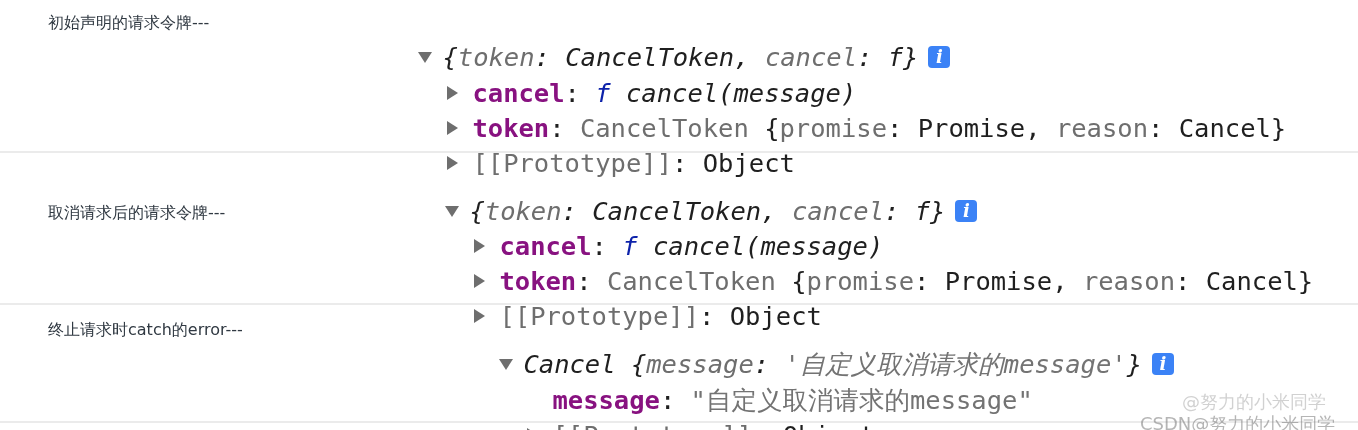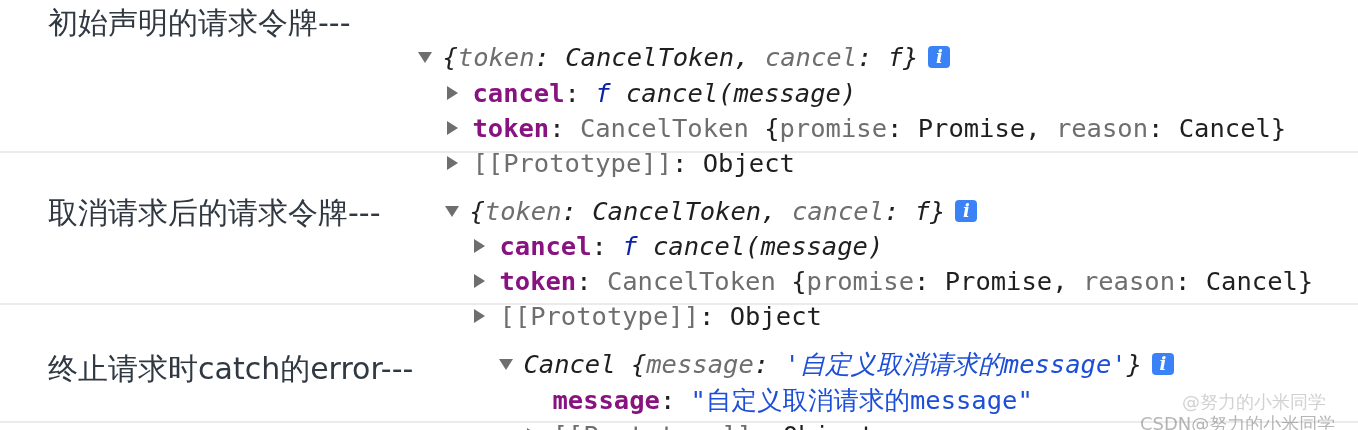--- a/index.html
+++ b/index.html
@@ -1,28 +1,28 @@
 <!DOCTYPE html>
 <html><head>
 <meta charset="utf-8">
 <style>
   html, body { margin:0; padding:0; background:#ffffff; }
   body { width:1358px; height:430px; position:relative; overflow:hidden; font-family:"DejaVu Sans Mono", monospace; }
   .row { position:absolute; left:0; width:1358px; }
   .divider { position:absolute; left:0; width:1358px; height:2px; background:#ebebeb; }
-  .label { position:absolute; left:48px; font-family:"DejaVu Sans", sans-serif; font-size:30px; color:#303942; white-space:pre; line-height:34px; }
+  .label { position:absolute; left:48px; font-family:"DejaVu Sans", sans-serif; font-size:16px; color:#303942; white-space:pre; line-height:34px; }
   .line { position:absolute; font-size:25.5px; line-height:34px; white-space:pre; color:#1f1f1f; }
   .tri-down { display:inline-block; width:0; height:0; border-left:7px solid transparent; border-right:7px solid transparent; border-top:11px solid #6e6e6e; margin-right:10px; vertical-align:3px; }
   .tri-right { display:inline-block; width:0; height:0; border-top:7px solid transparent; border-bottom:7px solid transparent; border-left:11px solid #6e6e6e; margin-right:14px; vertical-align:2px; }
   .it { font-style:italic; }
   .gray { color:#6e6e6e; }
   .dark { color:#1f1f1f; }
   .key { color:#881280; font-weight:bold; }
   .fn { color:#0d22aa; font-style:italic; }
-  .str { color:#1d4ed8; }
+  .str { color:#737373; }
   .info { display:inline-block; width:22px; height:22px; background:#3b82f6; border-radius:4px; color:#fff; font-family:"DejaVu Serif", serif; font-style:italic; font-weight:bold; font-size:18px; line-height:22px; text-align:center; vertical-align:3px; margin-left:10px; }
   .watermark { position:absolute; left:1140px; top:412px; font-family:"DejaVu Sans", sans-serif; font-size:18px; color:rgba(120,120,120,0.55); white-space:pre; }
   .watermark2 { position:absolute; left:1182px; top:390px; font-family:"DejaVu Sans", sans-serif; font-size:18px; color:rgba(140,140,140,0.4); white-space:pre; }
 </style>
 </head>
 <body>
 
 <div class="row">
   <div class="label" style="top:6px;">初始声明的请求令牌---</div>
   <div class="line" style="left:357px; top:6px;">
@@ -53,21 +53,21 @@
     <span class="tri-right"></span><span class="key">token</span><span>: </span><span class="gray">CancelToken</span><span> {</span><span class="gray">promise</span><span>: </span><span>Promise</span><span>, </span><span class="gray">reason</span><span>: </span><span>Cancel</span><span>}</span>
   </div>
   <div class="line" style="left:413px; top:265px;">
     <span class="tri-right"></span><span class="gray">[[Prototype]]</span><span>: </span><span>Object</span>
   </div>
 </div>
 
 <div class="divider" style="top:303px;"></div>
 
 <div class="row">
-  <div class="label" style="top:313px;margin-top:39px;">终止请求时catch的error---</div>
+  <div class="label" style="top:313px;">终止请求时catch的error---</div>
   <div class="line" style="left:438px; top:313px;">
     <span class="tri-down"></span><span class="it dark">Cancel</span><span class="it dark"> {</span><span class="it gray">message</span><span class="it dark">: </span><span class="it str">'自定义取消请求的message'</span><span class="it dark">}</span><span class="info">i</span>
   </div>
   <div class="line" style="left:491px; top:349px;">
     <span class="key">message</span><span>: </span><span class="str">"自定义取消请求的message"</span>
   </div>
   <div class="line" style="left:466px; top:384px;">
     <span class="tri-right"></span><span class="gray">[[Prototype]]</span><span>: </span><span>Object</span>
   </div>
 </div>

